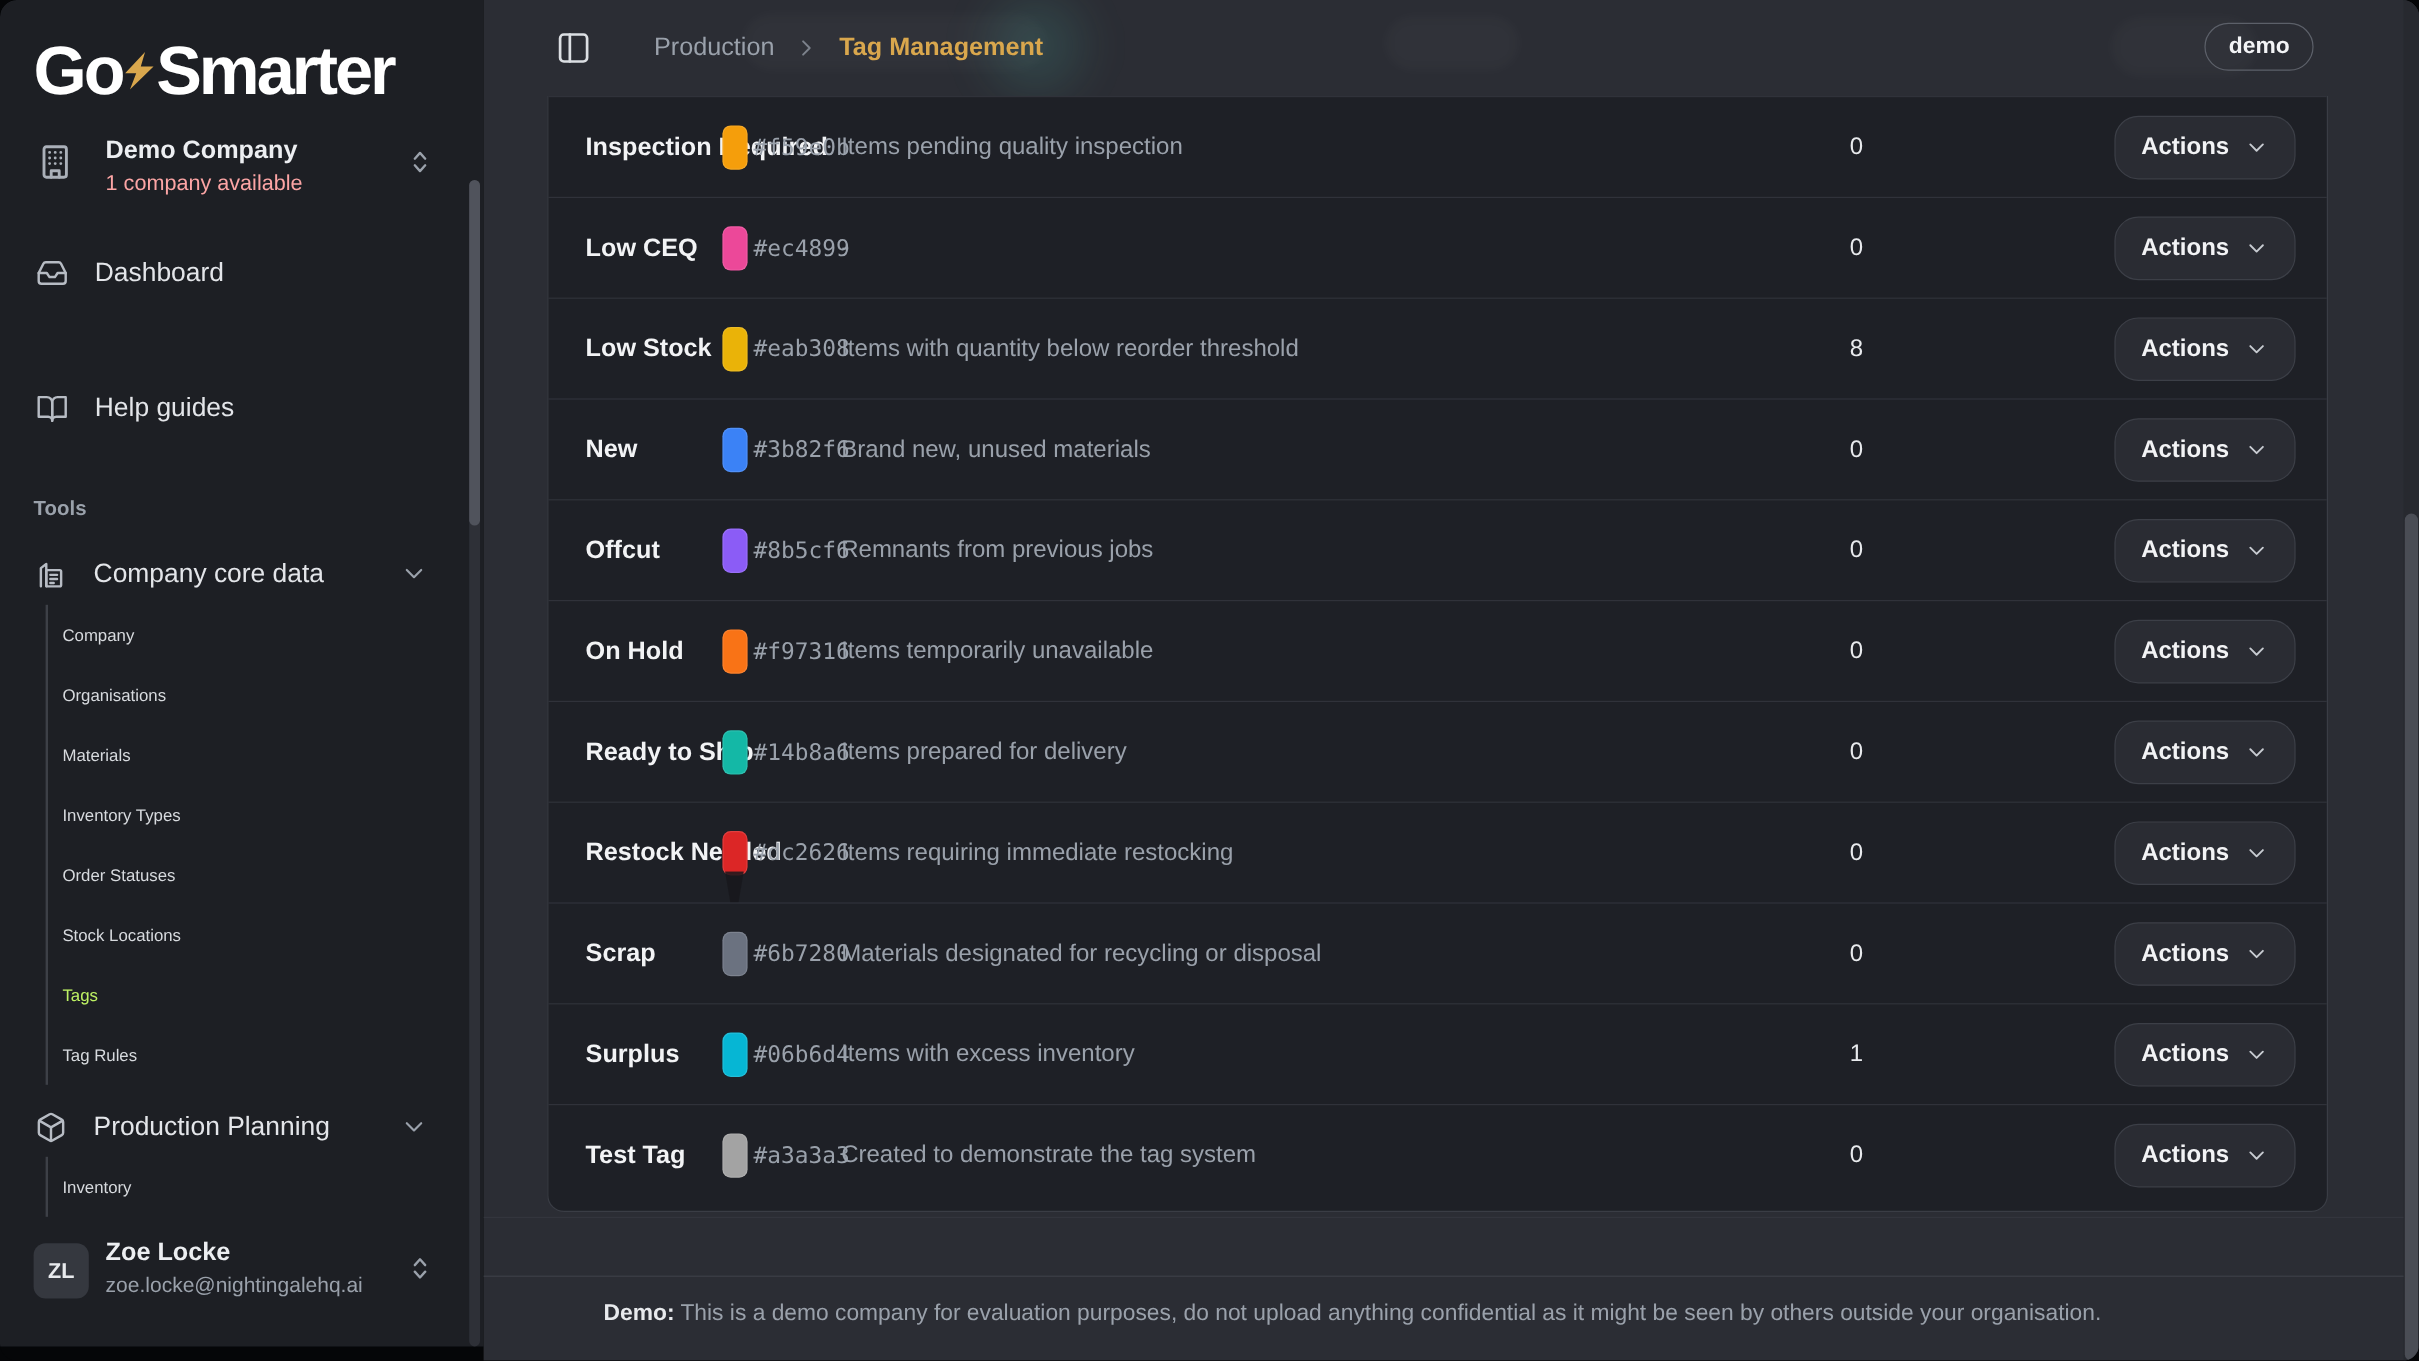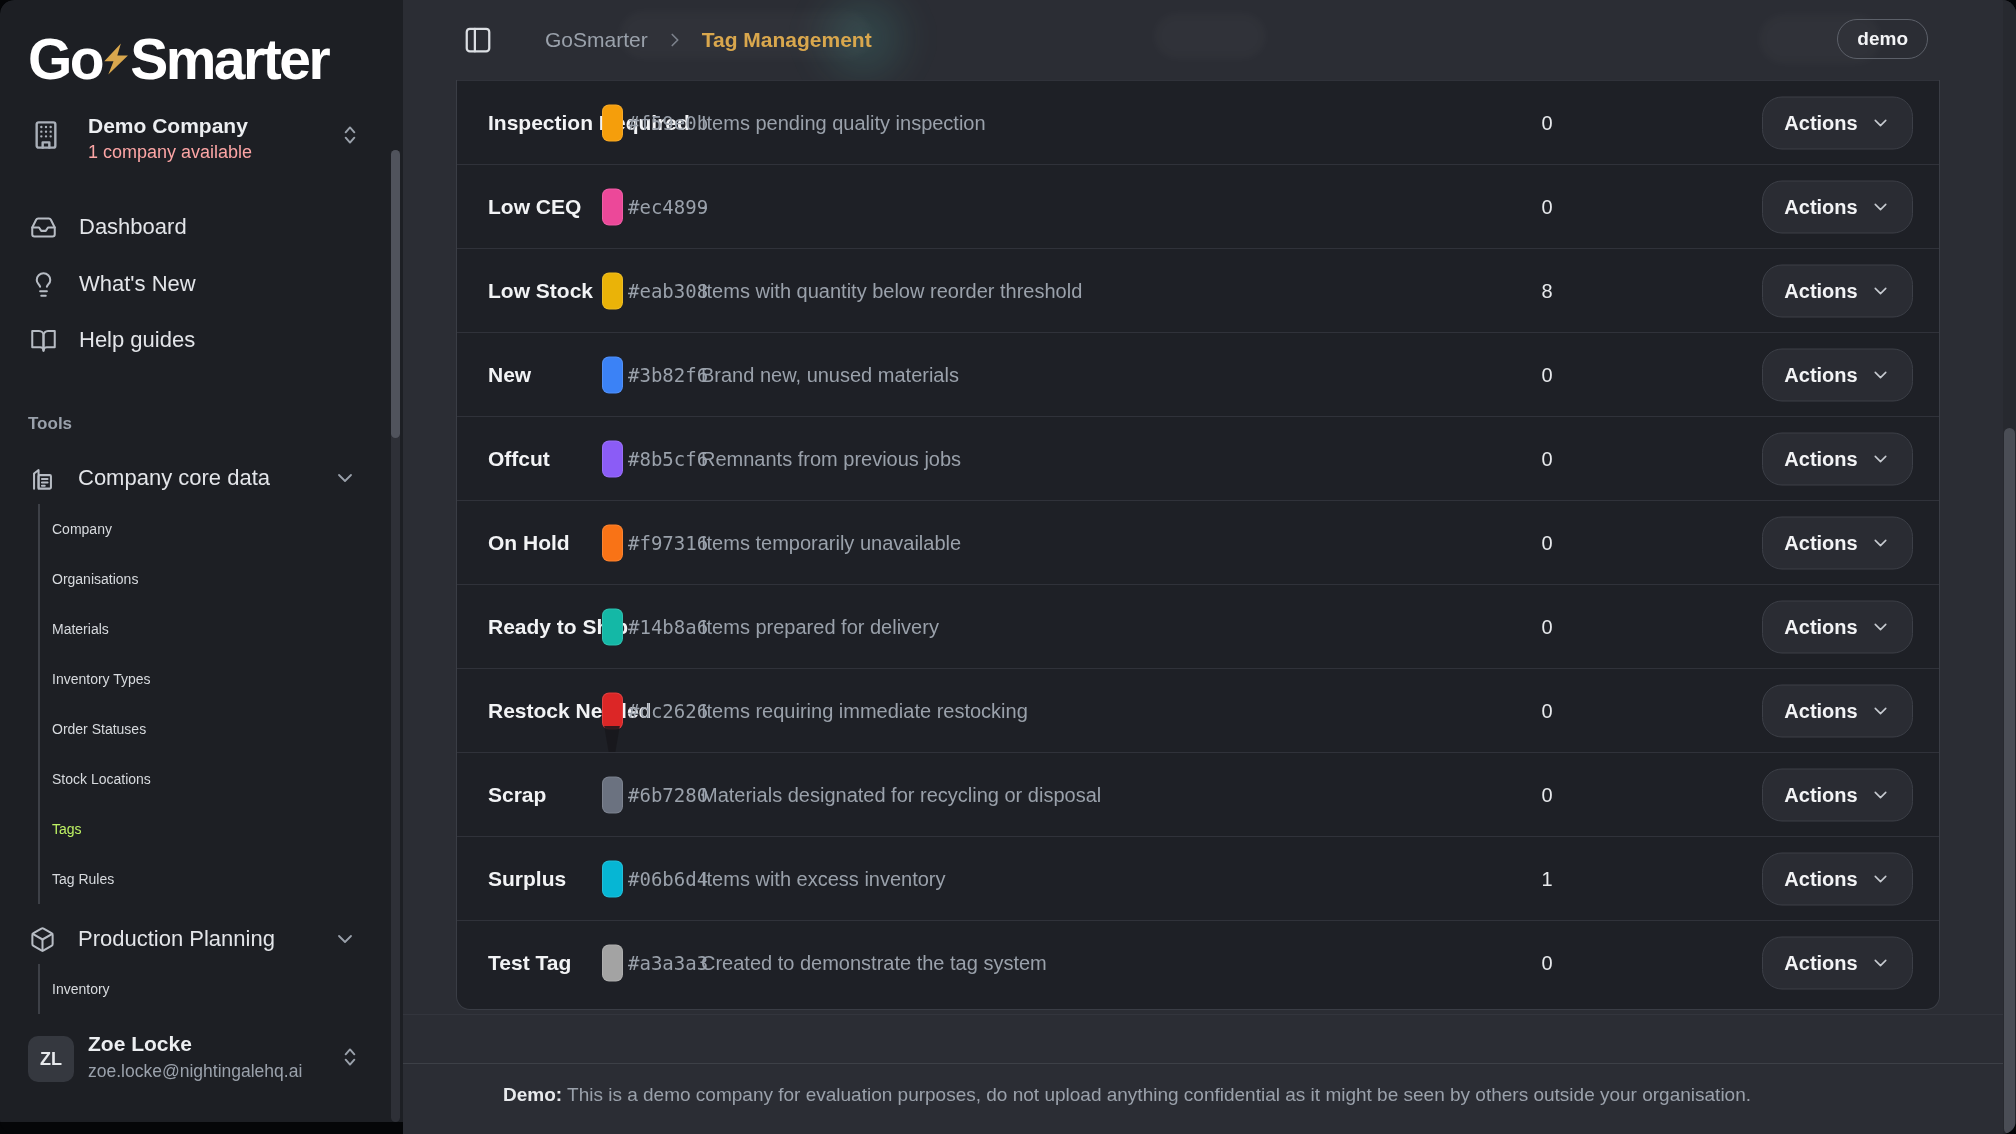--- a/index.html
+++ b/index.html
@@ -118,28 +118,20 @@
       </svg>
     </div>
 
     <div class="navitem" style="top:202px">
       <svg class="nicon stroke" viewBox="0 0 24 24">
         <polyline points="22 12 16 12 14 15 10 15 8 12 2 12"></polyline>
         <path d="M5.45 5.11 2 12v6a2 2 0 0 0 2 2h16a2 2 0 0 0 2-2v-6l-3.45-6.89A2 2 0 0 0 16.76 4H7.24a2 2 0 0 0-1.79 1.11z"></path>
       </svg>
       <span class="nlabel">Dashboard</span>
     </div>
-    <div class="navitem" style="top:259px">
-      <svg class="nicon stroke" viewBox="0 0 24 24">
-        <path d="M15 14c.2-1 .7-1.7 1.5-2.5 1-.9 1.5-2.2 1.5-3.5A6 6 0 0 0 6 8c0 1 .2 2.2 1.5 3.5.7.7 1.3 1.5 1.5 2.5"></path>
-        <path d="M9 18h6"></path>
-          <path d="M10 22h4"></path>
-      </svg>
-      <span class="nlabel">What's New</span>
-    </div>
     <div class="navitem" style="top:315px">
       <svg class="nicon stroke" viewBox="0 0 24 24">
         <path d="M2 3.5h6a4 4 0 0 1 4 4v13.5a3 3 0 0 0-3-3H2z"></path>
         <path d="M22 3.5h-6a4 4 0 0 0-4 4v13.5a3 3 0 0 1 3-3h7z"></path>
       </svg>
       <span class="nlabel">Help guides</span>
     </div>
 
     <div class="tools-label">Tools</div>
 
@@ -199,21 +191,21 @@
     <div class="hdr">
       <div class="ghost" style="left:217px;top:12px;width:250px;height:46px;"></div>
       <div class="ghost" style="left:752px;top:14px;width:110px;height:44px;"></div>
       <div class="ghost" style="left:1357px;top:15px;width:120px;height:48px;"></div>
       <div class="glow" style="left:400px;top:-22px;"></div>
       <div class="hdr-inner">
         <svg class="panel-toggle stroke" viewBox="0 0 24 24">
           <rect x="3" y="3" width="18" height="18" rx="2.5"></rect>
             <line x1="9.5" y1="3" x2="9.5" y2="21"></line>
         </svg>
-        <span class="crumb-root">GoSmarter</span>
+        <span class="crumb-root">Production</span>
         <svg class="crumb-sep stroke" viewBox="0 0 24 24">
             <path d="m9 18 6-6-6-6"></path>
           </svg>
         <span class="crumb-cur">Tag Management</span>
       </div>
       <div class="demo-badge">demo</div>
     </div>
 
     <div class="card" id="tag-table">
         <div class="row">

